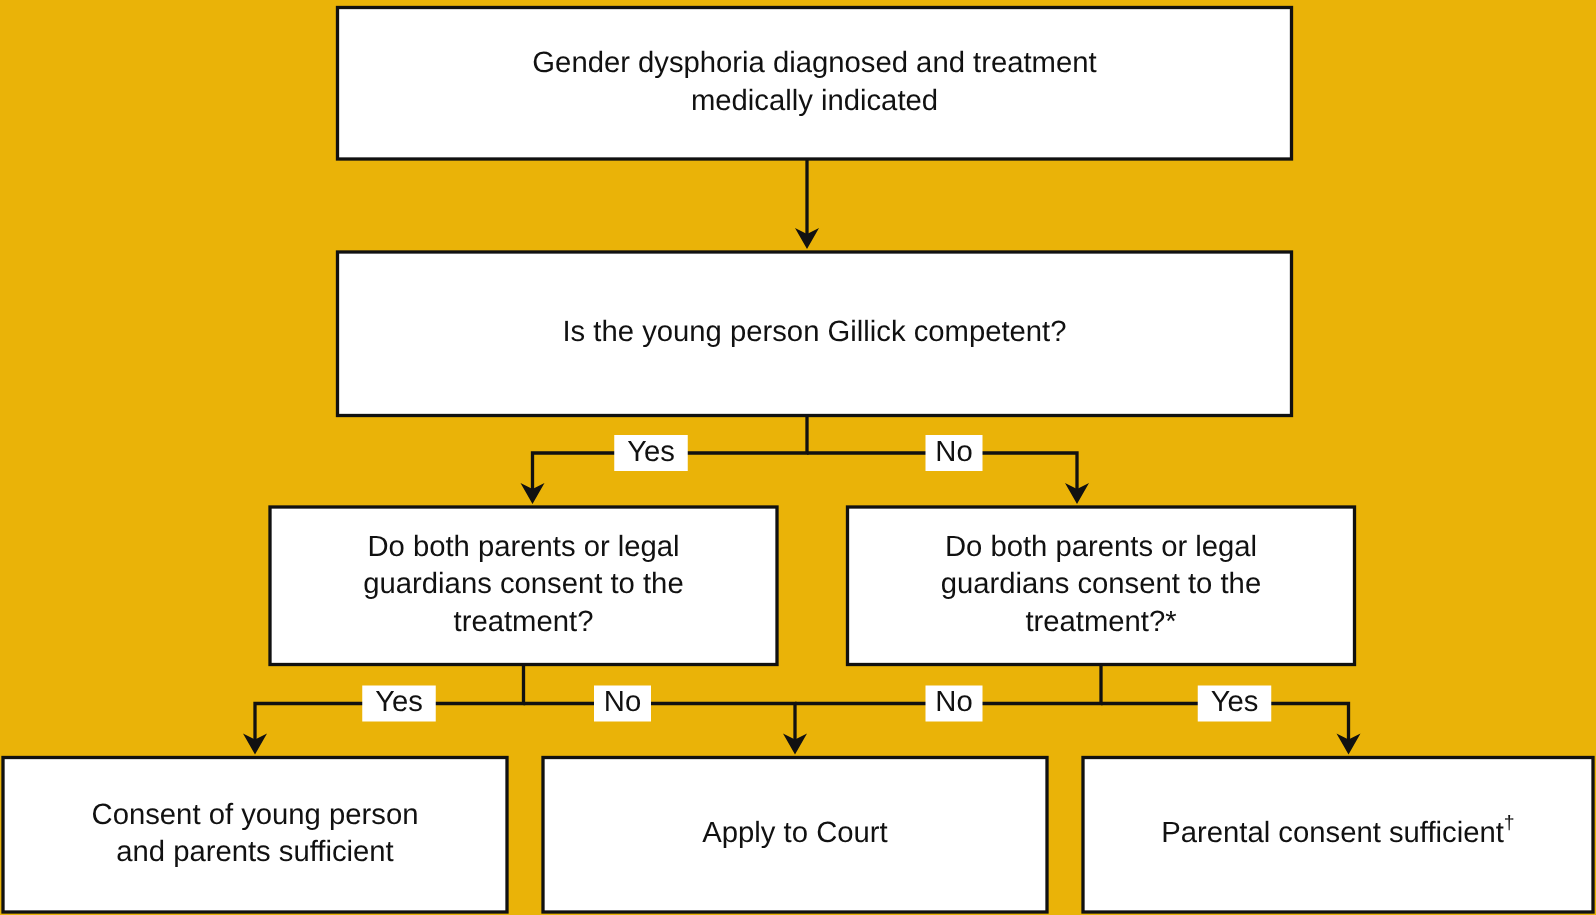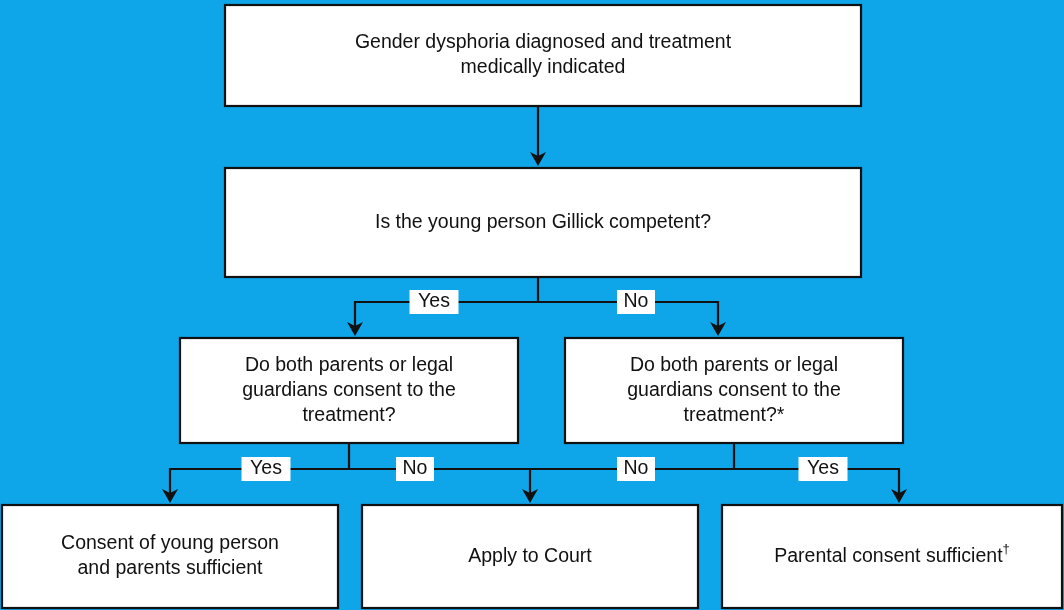--- a/index.html
+++ b/index.html
@@ -8,21 +8,21 @@
     background: #ffffff;
   }
   body {
     font-family: "Liberation Sans", sans-serif;
     color: #000000;
   }
   #flowchart-canvas {
     position: relative;
     width: 1064px;
     height: 610px;
-    background: #0ea5e9;
+    background: #eab308;
     overflow: hidden;
   }
   svg.diagram-layer {
     position: absolute;
     top: 0;
     left: 0;
     width: 1064px;
     height: 610px;
     display: block;
   }

